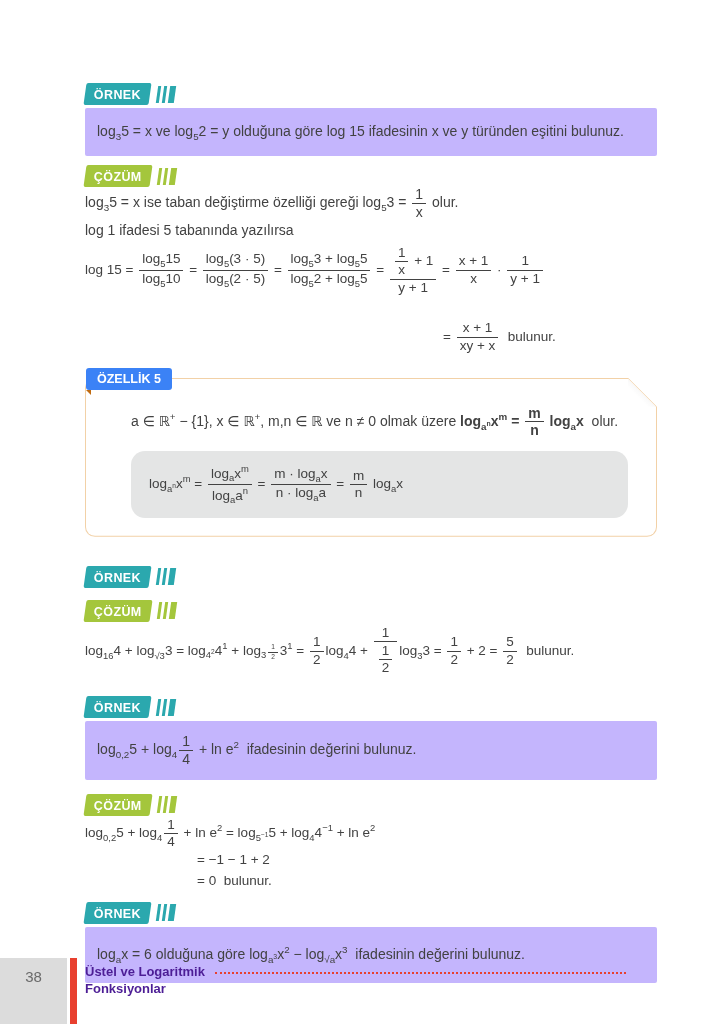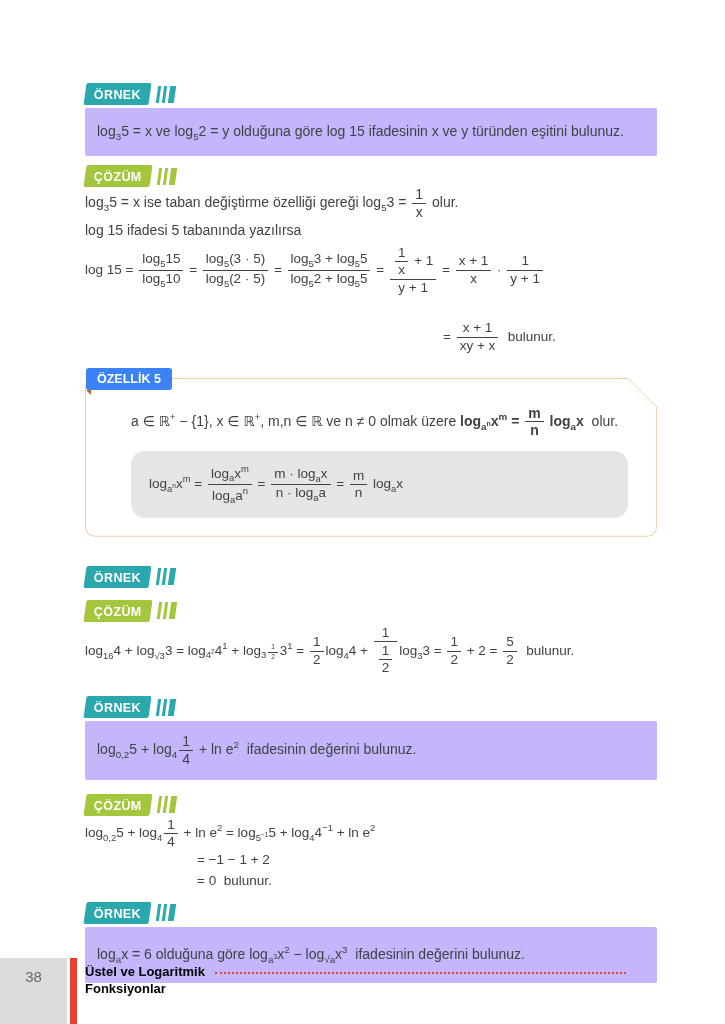--- a/index.html
+++ b/index.html
@@ -55,21 +55,21 @@
   .mt14{margin-top:14px;}.mt15{margin-top:15px;}
   .mt20{margin-top:20px;}.mt30{margin-top:30px;}
   .ind-eq1{margin-left:358px;margin-top:24px;}
   .ind-eq3{margin-left:112px;}
 
   
   .footer{position:absolute;left:0;bottom:0;width:644px;height:66px;display:flex;align-items:stretch;}
   .page-box{width:67px;background:#dcdcdc;display:flex;justify-content:center;align-items:flex-start;
             padding-top:10px;color:#6a6a6a;font-size:15px;}
   .red-bar{width:7px;background:#e8402f;margin-left:3px;}
-  .chapter{margin-left:8px;padding-top:5px;color:#000000;font-weight:bold;font-size:13px;line-height:17px;}
+  .chapter{margin-left:8px;padding-top:5px;color:#4c1d95;font-weight:bold;font-size:13px;line-height:17px;}
   .dotline{flex:1;margin:14px 18px 0 10px;height:0;border-top:2px dotted #e8402f;}
 </style>
 </head>
 <body>
 
 <div class="content">
 
   <div class="badge teal">
     <span class="tab"><b>ÖRNEK</b></span>
     <span class="stripes">
@@ -87,21 +87,21 @@
     <span class="stripes">
         <i></i>
         <i></i>
         <i></i>
       </span>
   </div>
   <div class="mt6">
     <span class="math">log<sub>3</sub>5 = x ise taban değiştirme özelliği gereği log<sub>5</sub>3 = <span class="fr"><span class="nu">1</span><span class="de">x</span></span> olur.</span>
   </div>
   <div class="mt2">
-    <span class="math">log 15 ifadesi 5 tabanında yazılırsa</span>
+    <span class="math">log 1 ifadesi 5 tabanında yazılırsa</span>
   </div>
   <div class="mt4 eq">
     <span class="math">log 15 = <span class="fr"><span class="nu">log<sub>5</sub>15</span><span class="de">log<sub>5</sub>10</span></span> = <span class="fr"><span class="nu">log<sub>5</sub>(3 · 5)</span><span class="de">log<sub>5</sub>(2 · 5)</span></span> = <span class="fr"><span class="nu">log<sub>5</sub>3 + log<sub>5</sub>5</span><span class="de">log<sub>5</sub>2 + log<sub>5</sub>5</span></span> = <span class="fr"><span class="nu"><span class="fr"><span class="nu">1</span><span class="de">x</span></span> + 1</span><span class="de">y + 1</span></span> = <span class="fr"><span class="nu">x + 1</span><span class="de">x</span></span> · <span class="fr"><span class="nu">1</span><span class="de">y + 1</span></span></span>
   </div>
   <div class="mt2 eq ind-eq1">
     <span class="math">= <span class="fr"><span class="nu">x + 1</span><span class="de">xy + x</span></span>  bulunur.</span>
   </div>
 
   <div class="prop">
     <span class="prop-badge">ÖZELLİK 5</span>

